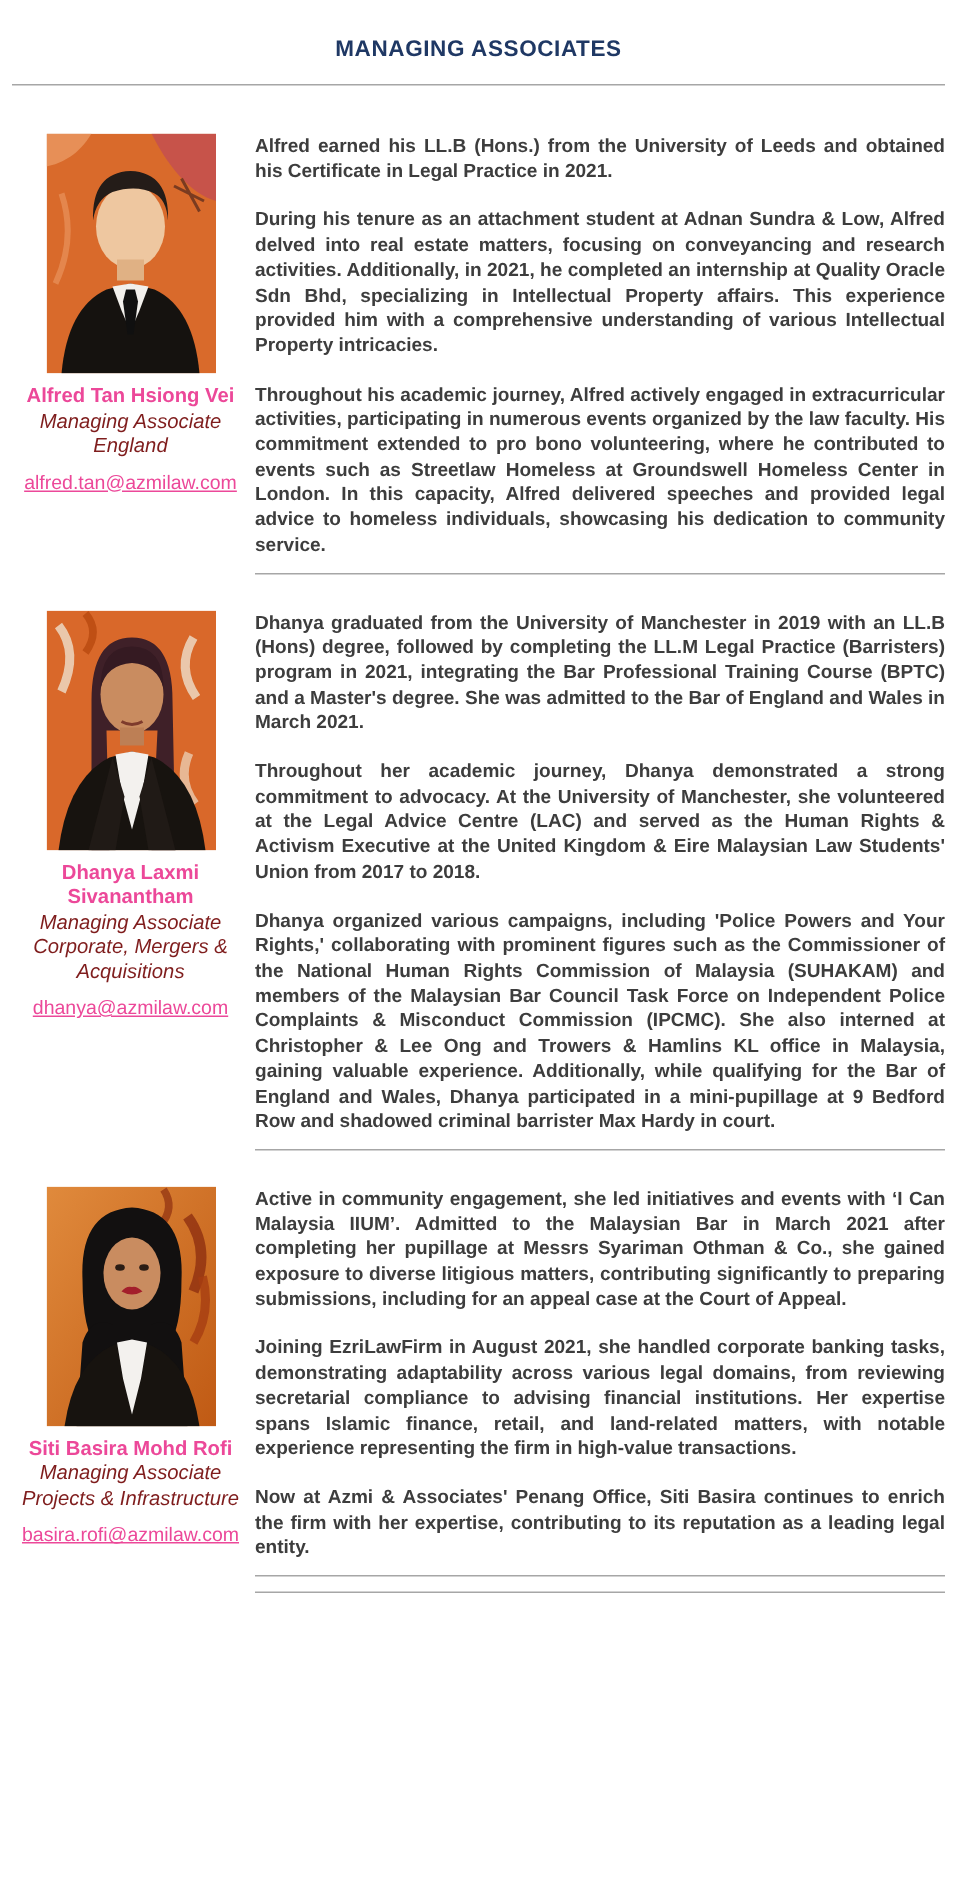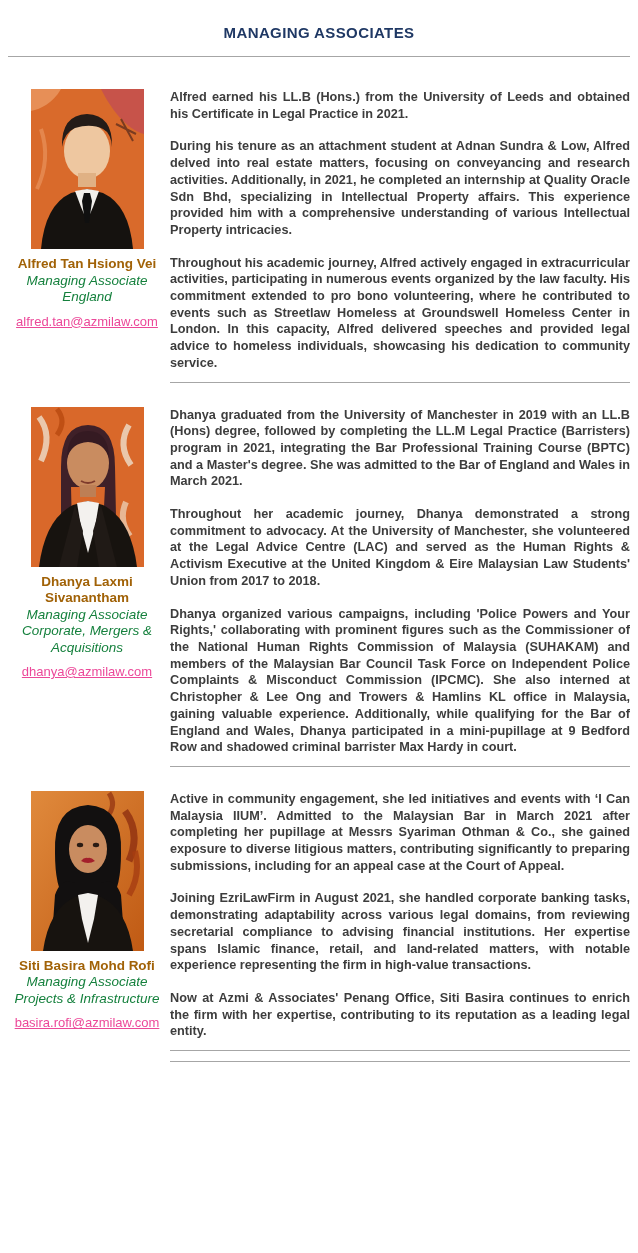--- a/index.html
+++ b/index.html
@@ -53,28 +53,28 @@
     margin: 0 auto 7px auto;
     display: block;
     overflow: hidden;
   }
   .photo-frame svg { display: block; }
 
   .profile-name {
     font-size: 13.5px;
     font-weight: bold;
     line-height: 16.5px;
-    color: #a16207;
+    color: #ec4899;
     margin: 0 2px;
   }
   .profile-role, .profile-dept {
     font-size: 13.5px;
     font-style: italic;
     line-height: 16.5px;
-    color: #15803d;
+    color: #7f1d1d;
     margin: 0 4px;
   }
   .profile-email { margin-top: 8px; font-size: 13px; line-height: 16px; }
   .profile-email a { color: #ec4899; text-decoration: underline; cursor: pointer; }
 
   .section-divider {
     height: 1px;
     background: #a6a6a6;
     margin: 10px 0 0 162px;
   }

